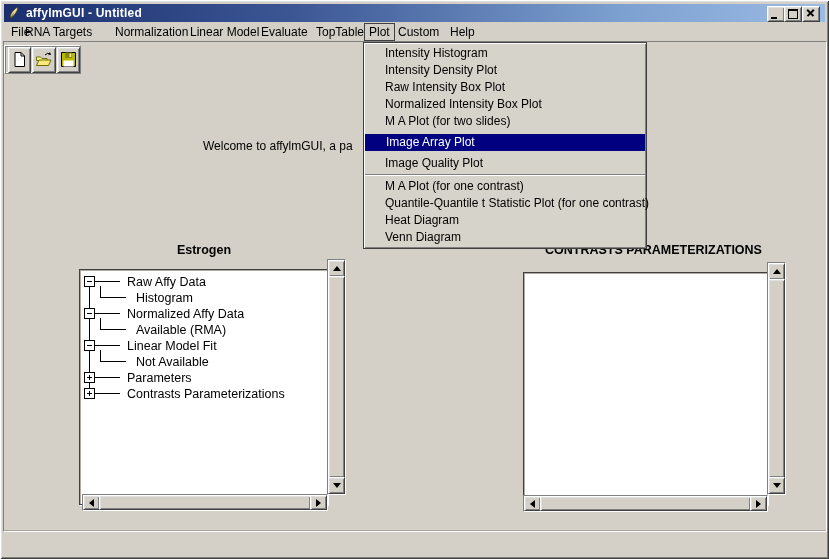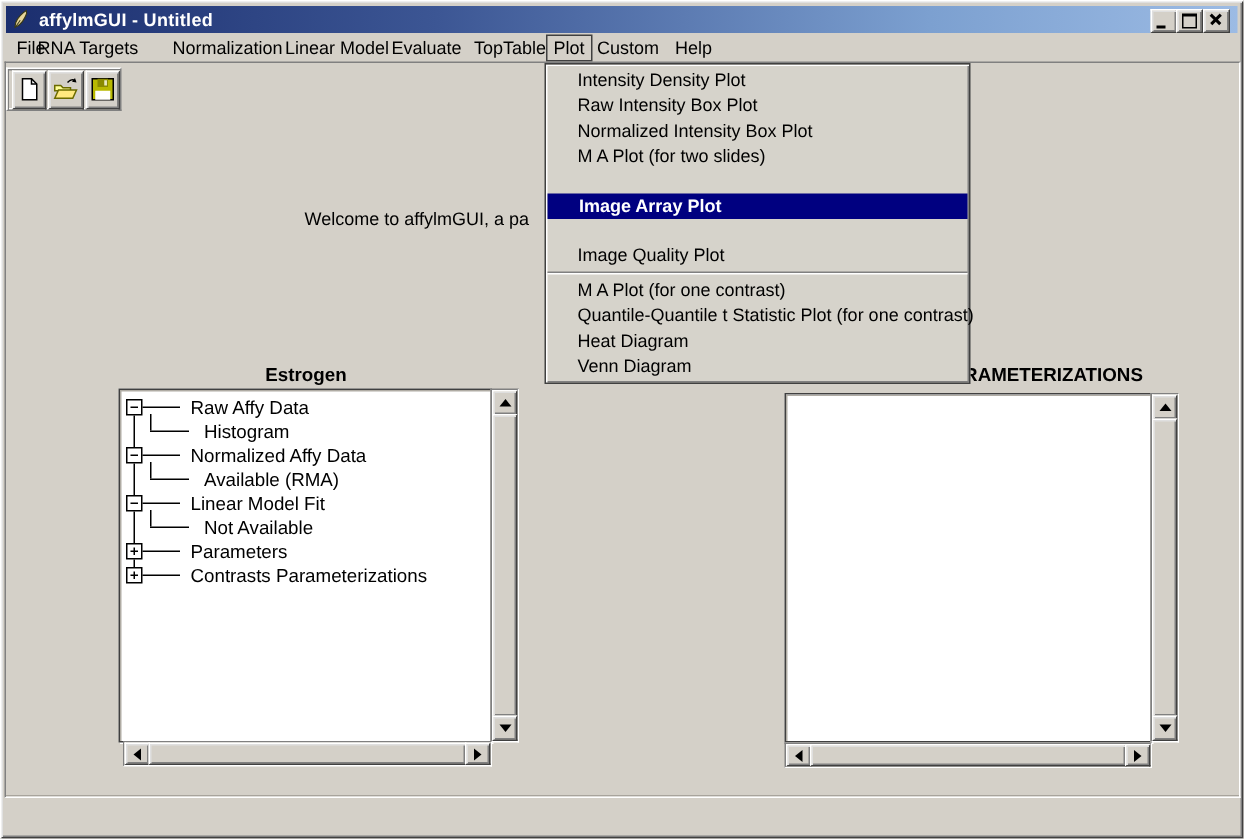--- a/index.html
+++ b/index.html
@@ -39,21 +39,21 @@
     border:1px solid;border-color:#ffffff #404040 #404040 #ffffff;
     box-shadow:inset 1px 1px 0 #dfdfdf,inset -1px -1px 0 #808080;
     display:flex;align-items:center;justify-content:center;}
   
   .welcome{position:absolute;left:203px;top:139px;font-size:12px;color:#000;
     white-space:nowrap;z-index:4;}
   
   .panel-header{position:absolute;top:243px;font-weight:bold;font-size:12.5px;
     text-align:center;color:#000;white-space:nowrap;z-index:4;}
   .listbox{position:absolute;background:#ffffff;border:1px solid #404040;
-    box-shadow:1px 1px 0 #ffffff, inset 1px 1px 0 #b0aca4;}
+    box-shadow:1px 1px 0 #ffffff, inset 1px 1px 0 #b0aca4;margin-top:10px;}
   
   .tline{position:absolute;background:#000;}
   .texp{position:absolute;width:9px;height:9px;background:#fff;border:1px solid #000;}
   .texp .h{position:absolute;left:2px;top:4px;width:5px;height:1px;background:#000;}
   .texp .v{position:absolute;left:4px;top:2px;width:1px;height:5px;background:#000;}
   .tlabel{position:absolute;font-size:12.5px;color:#000;white-space:nowrap;}
   
   .sb{position:absolute;background:#d4d0c8;
     border:1px solid;border-color:#808080 #ffffff #ffffff #808080;}
   .sb-btn{position:absolute;background:#d4d0c8;
@@ -67,21 +67,21 @@
   .tri-dn{width:0;height:0;border-left:4px solid transparent;border-right:4px solid transparent;border-top:5px solid #000;}
   .tri-lf{width:0;height:0;border-top:4px solid transparent;border-bottom:4px solid transparent;border-right:5px solid #000;}
   .tri-rt{width:0;height:0;border-top:4px solid transparent;border-bottom:4px solid transparent;border-left:5px solid #000;}
   
   .menu-popup{position:absolute;left:363px;top:42px;width:284px;background:#d6d3cb;
     border:1px solid #404040;
     box-shadow:inset 1px 1px 0 #ffffff,inset -1px -1px 0 #808080;
     padding:2px 0;z-index:50;box-sizing:border-box;}
   .menu-item{height:17px;line-height:17px;font-size:12px;color:#000;
     padding-left:21px;white-space:nowrap;position:relative;}
-  .menu-item.selected{background:#000080;color:#ffffff;margin:16px 1px;font-weight:bold;}
+  .menu-item.selected{background:#000080;color:#ffffff;margin:4px 1px;}
   .menu-sep{height:0;border-top:1px solid #808080;border-bottom:1px solid #ffffff;
     margin:2px 1px;}
 </style>
 </head>
 <body>
 
 <div class="window">
 
   <div class="titlebar">
     <svg class="title-icon" viewBox="0 0 14 14">
@@ -229,20 +229,21 @@
     <span class="sb-btn" style="left:0;top:0;width:15px;height:13px;">
         <span class="tri-lf"></span>
       </span>
     <span class="sb-thumb" style="left:16px;top:0;width:209px;height:13px;"></span>
     <span class="sb-btn" style="right:0;top:0;width:15px;height:13px;">
         <span class="tri-rt"></span>
       </span>
   </div>
 
   <div class="menu-popup">
+    <div class="menu-item">Intensity Histogram</div>
     <div class="menu-item">Intensity Density Plot</div>
     <div class="menu-item">Raw Intensity Box Plot</div>
     <div class="menu-item">Normalized Intensity Box Plot</div>
     <div class="menu-item">M A Plot (for two slides)</div>
     <div class="menu-item selected">Image Array Plot</div>
     <div class="menu-item">Image Quality Plot</div>
     <div class="menu-sep"></div>
     <div class="menu-item">M A Plot (for one contrast)</div>
     <div class="menu-item">Quantile-Quantile t Statistic Plot (for one contrast)</div>
     <div class="menu-item">Heat Diagram</div>

